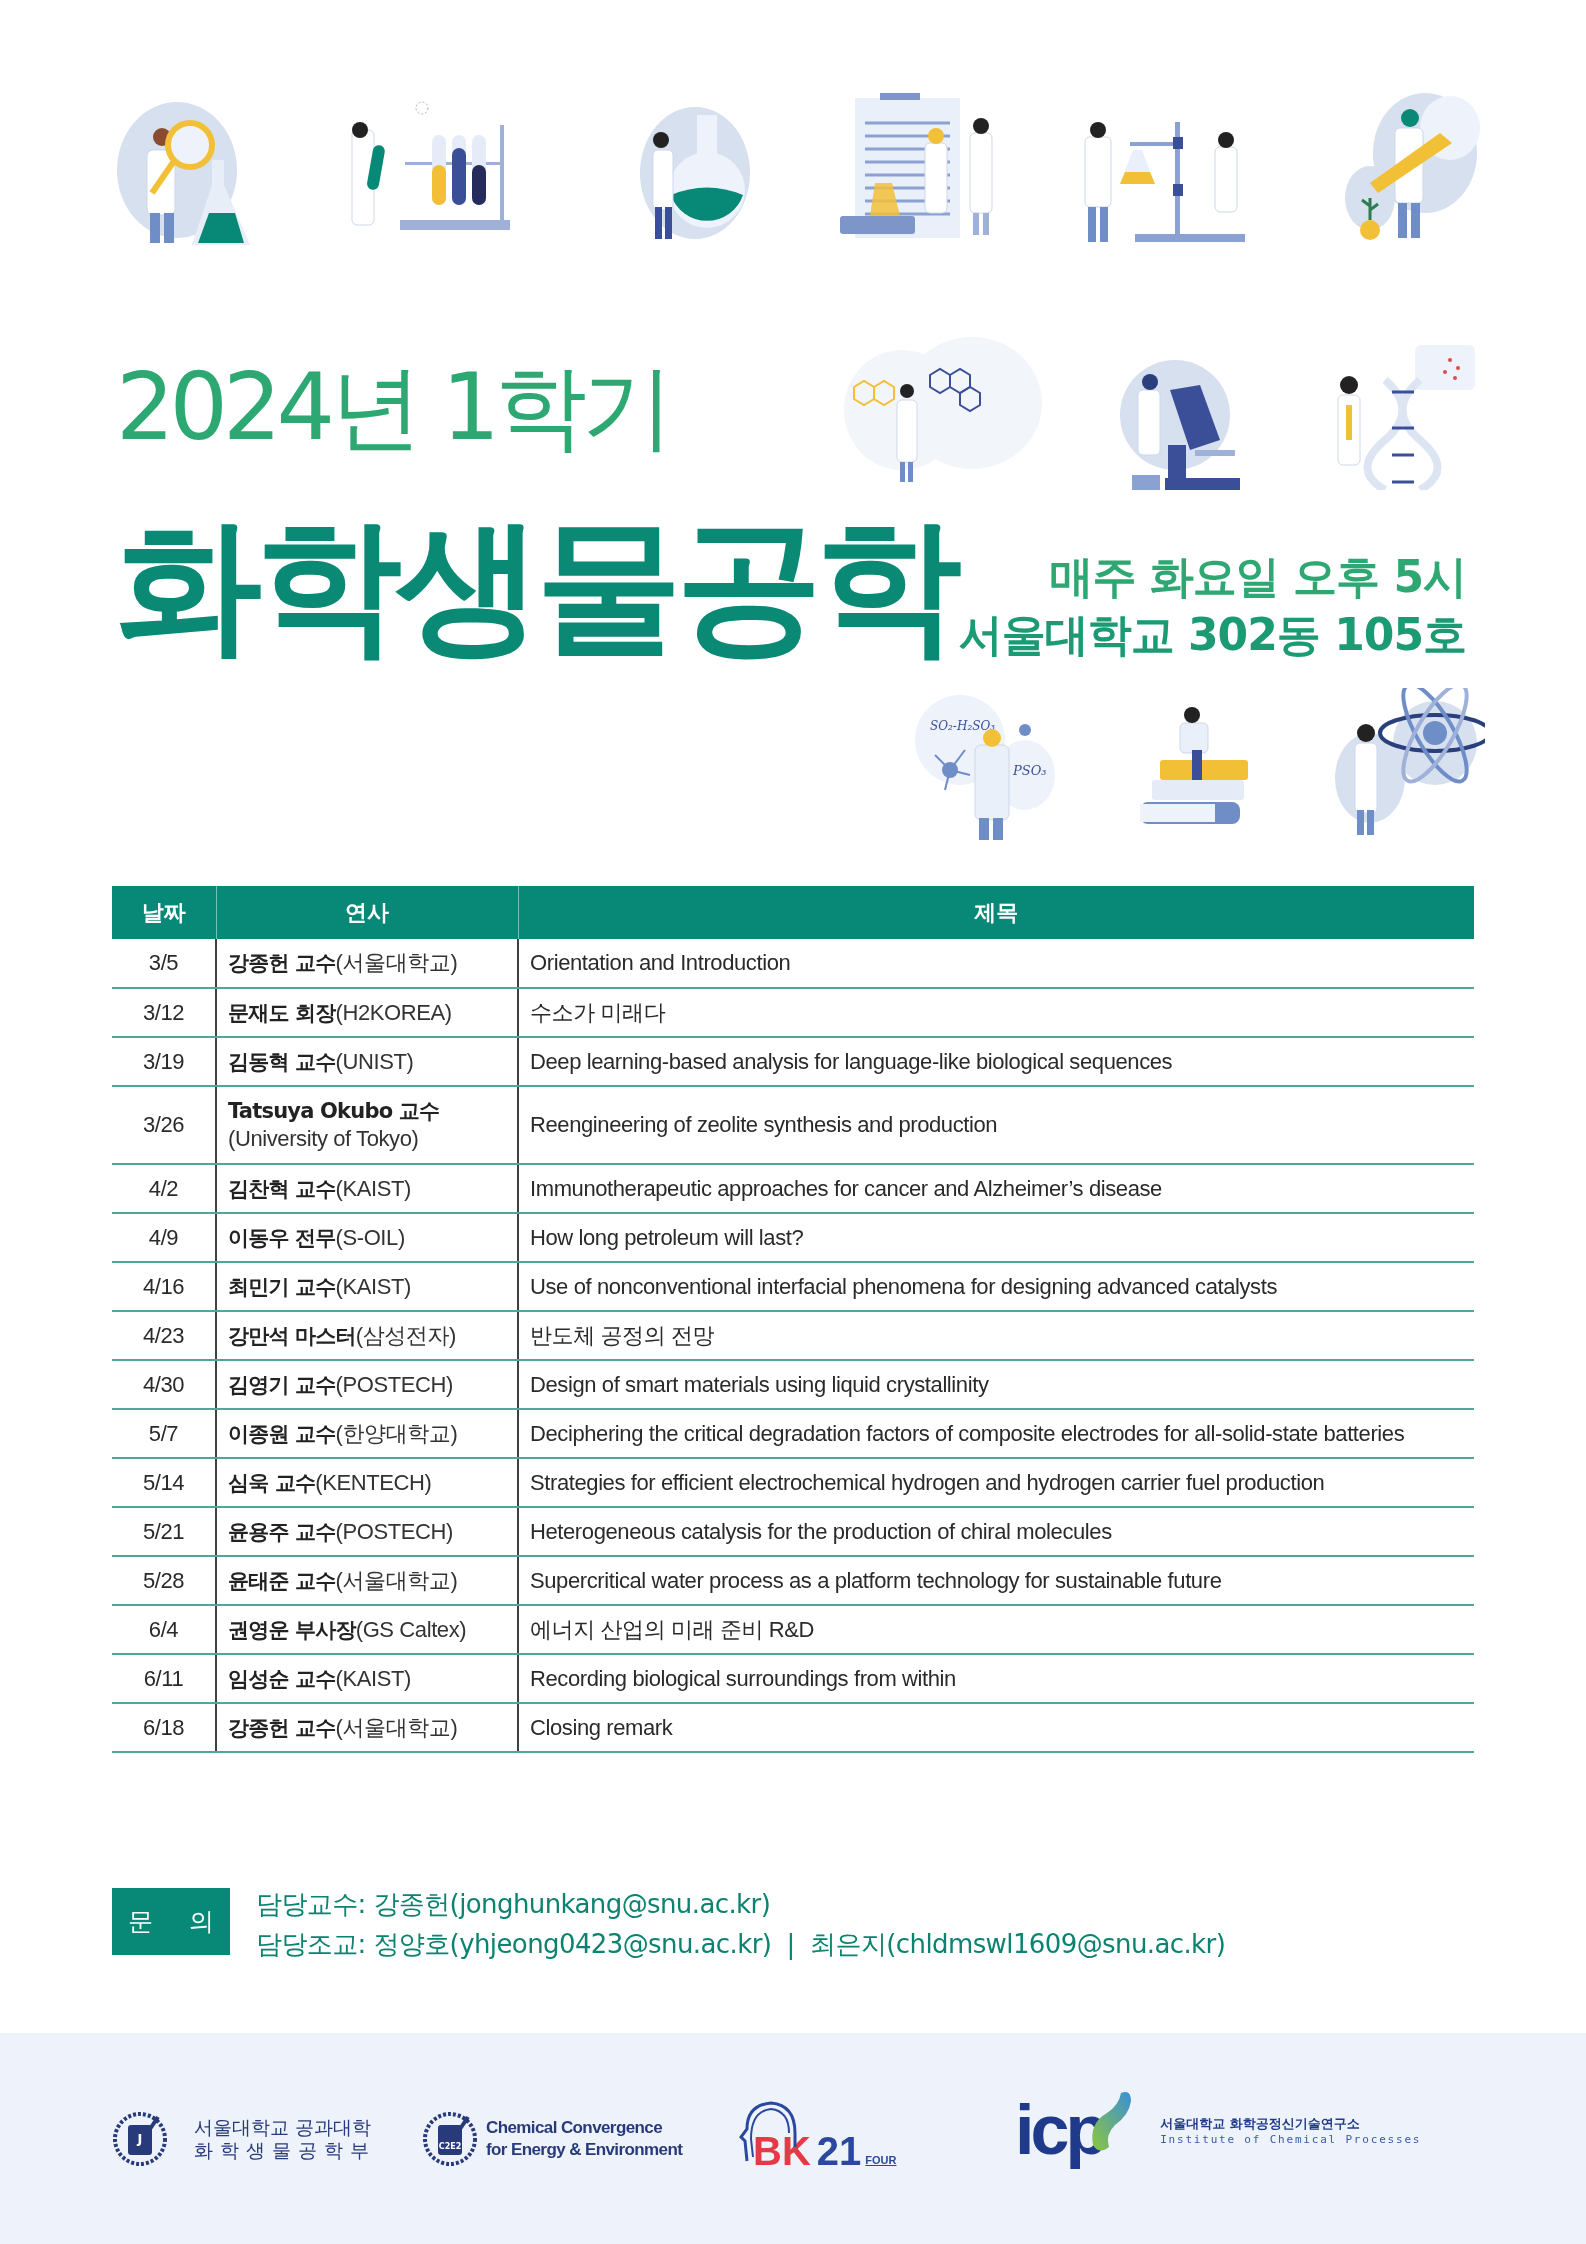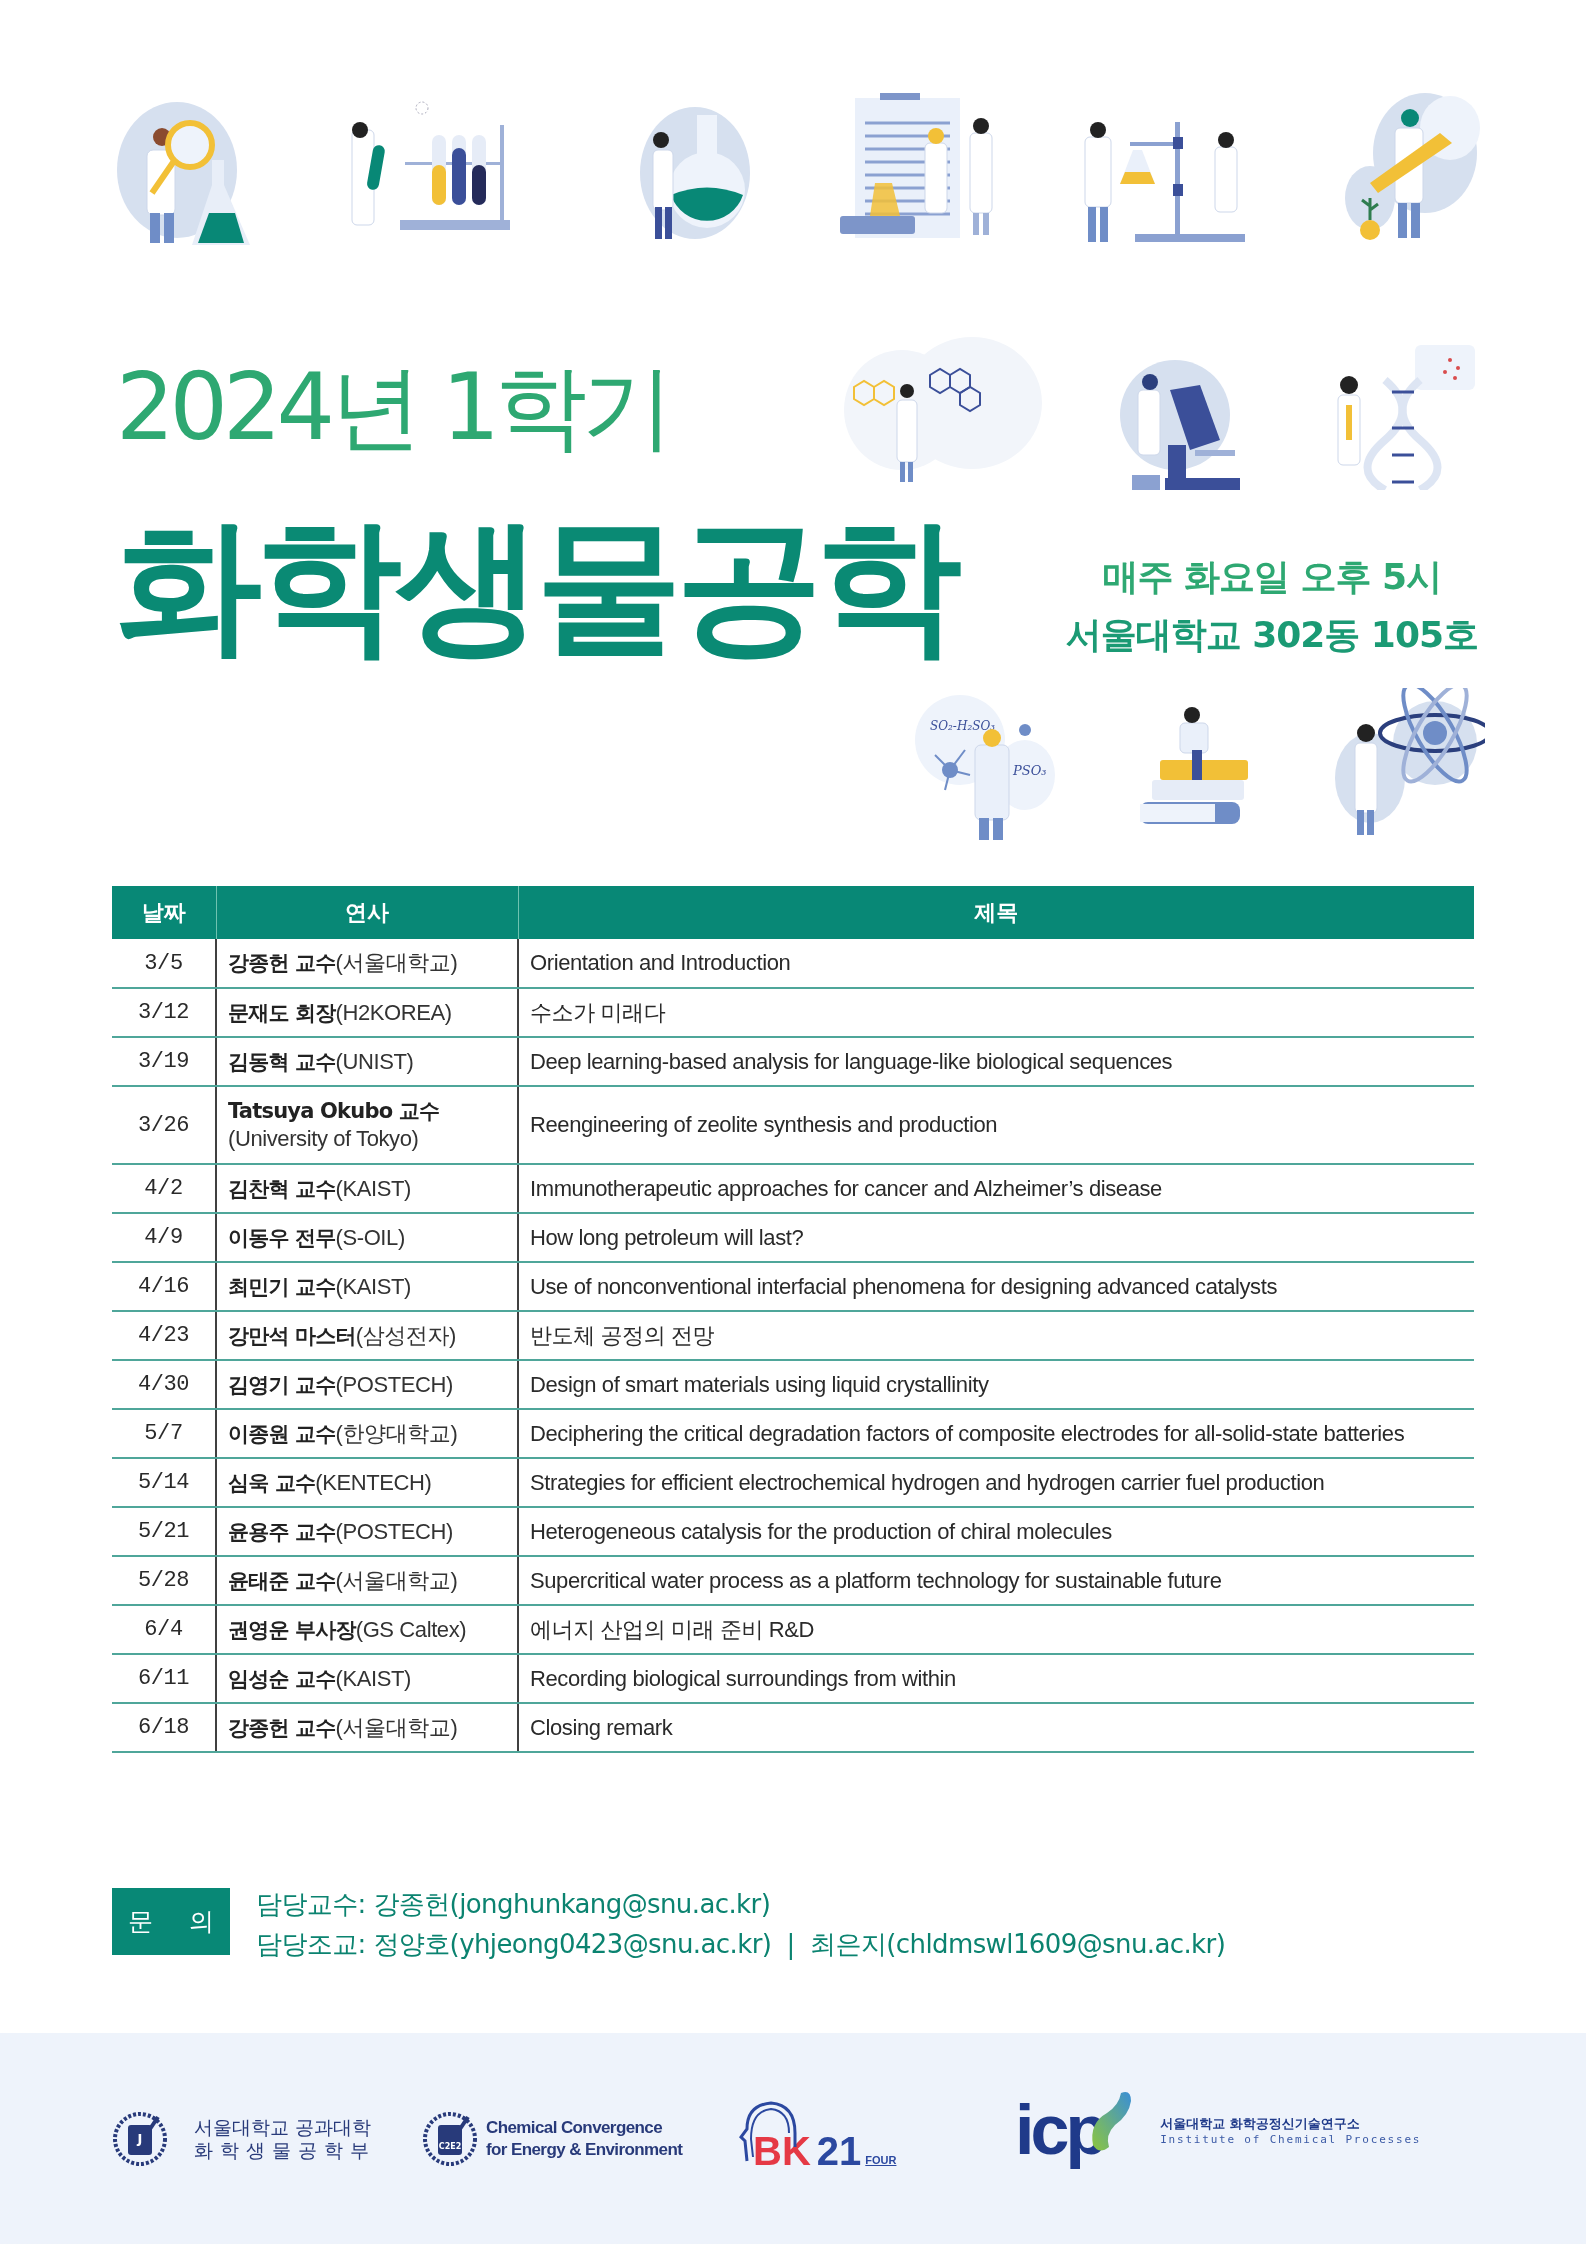--- a/index.html
+++ b/index.html
@@ -13,22 +13,22 @@
     position: absolute; left: 116px; top: 362px;
     font-size: 92px; font-weight: 400; color: #2ea872; letter-spacing: -5px;
     line-height: 1;
   }
   .main-title {
     position: absolute; left: 116px; top: 505px;
     font-size: 146px; font-weight: 700; color: #0a8a74; letter-spacing: -6px;
     line-height: 160px;
   }
   .when {
-    position: absolute; right: 108px; top: 548px; text-align: center;
-    font-size: 36px; font-weight: 700; line-height: 58px; letter-spacing: -1px;
+    position: absolute; right: 120px; top: 548px; text-align: right;
+    font-size: 44px; font-weight: 700; line-height: 58px; letter-spacing: -1px;
   }
   .when .line { display: block; }
   .grad-a { color: #2ea872; }
 
   table.schedule {
     position: absolute; left: 112px; top: 886px; width: 1362px;
     border-collapse: collapse; table-layout: fixed;
     font-family: "Liberation Sans", "DejaVu Sans", sans-serif;
   }
   table.schedule th {
@@ -37,21 +37,21 @@
     border-left: 1px solid #6fc2b0; border-right: 1px solid #6fc2b0;
     font-family: "DejaVu Sans", sans-serif;
   }
   table.schedule td {
     height: 49px; font-size: 22px; color: #2a2a2a;
     border-bottom: 2px solid #4fa69a;
     border-left: 2px solid #404040;
     padding: 4px 11px;
     letter-spacing: -0.4px;
   }
-  table.schedule td:first-child { border-left: none; text-align: center; padding: 0; font-family: Liberation Mono, monospace; }
+  table.schedule td:first-child { border-left: none; text-align: center; padding: 0; }
   table.schedule tr.tall td { height: 78px; }
   td .spk { font-weight: 700; color: #222; font-family: "DejaVu Sans", sans-serif; font-size: 21px; letter-spacing: -0.8px; }
   td .aff { font-weight: 400; color: #333; }
   td .aff2 { display: block; line-height: 28px; }
   td.title-cell { font-size: 21.5px; letter-spacing: -0.7px; }
 
   .contact-badge {
     position: absolute; left: 112px; top: 1888px; width: 118px; height: 67px;
     background: #088876; color: #fff; font-size: 25px;
     display: flex; align-items: center; justify-content: center; gap: 36px;

